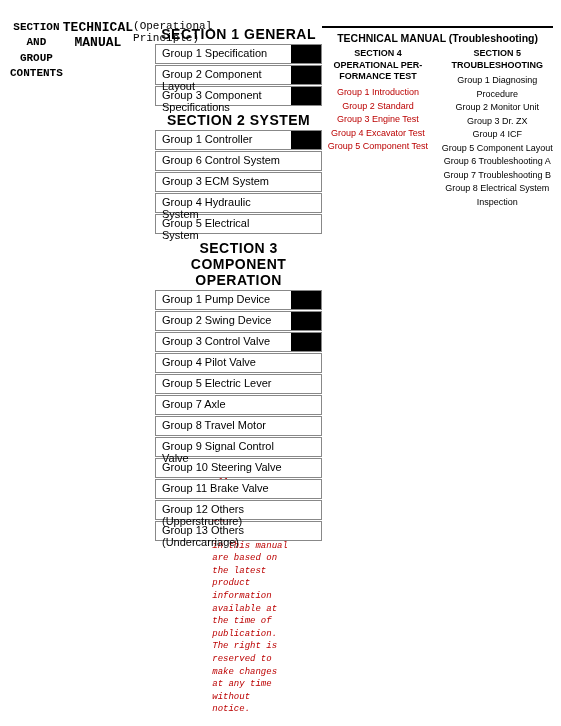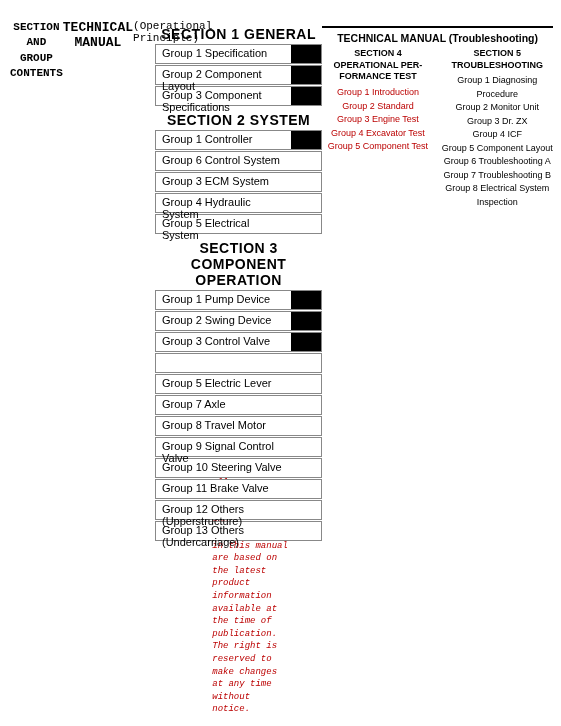--- a/index.html
+++ b/index.html
@@ -172,20 +172,21 @@
       </div>
       <div class="group-row">
         <div class="group-row-text">Group 2 Swing Device</div>
         <div class="group-row-black"></div>
       </div>
       <div class="group-row">
         <div class="group-row-text">Group 3 Control Valve</div>
         <div class="group-row-black"></div>
       </div>
       <div class="group-row">
+        <div class="group-row-text">Group 4 Pilot Valve</div>
         <div class="group-row-no-black"></div>
       </div>
       <div class="group-row">
         <div class="group-row-text">Group 5 Electric Lever</div>
         <div class="group-row-no-black"></div>
       </div>
       <div class="group-row">
         <div class="group-row-text">Group 7 Axle</div>
         <div class="group-row-no-black"></div>
       </div>

